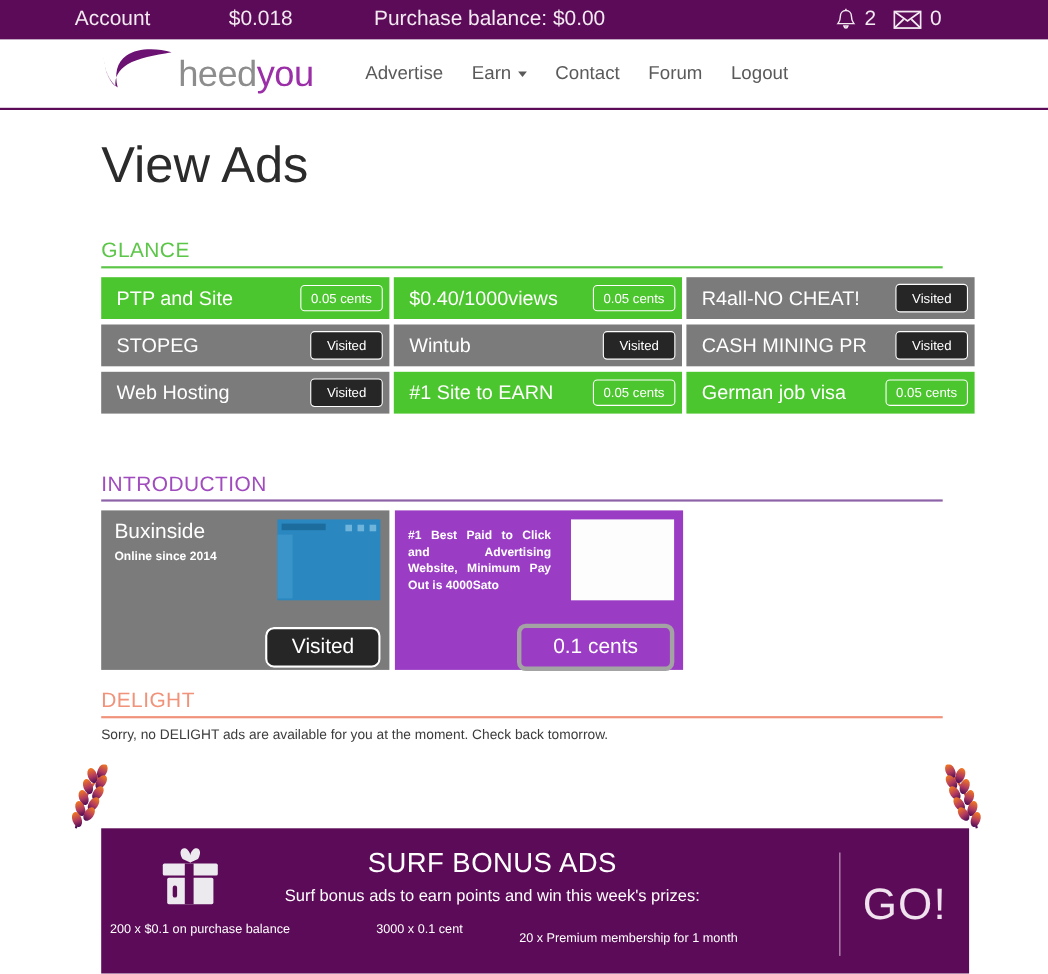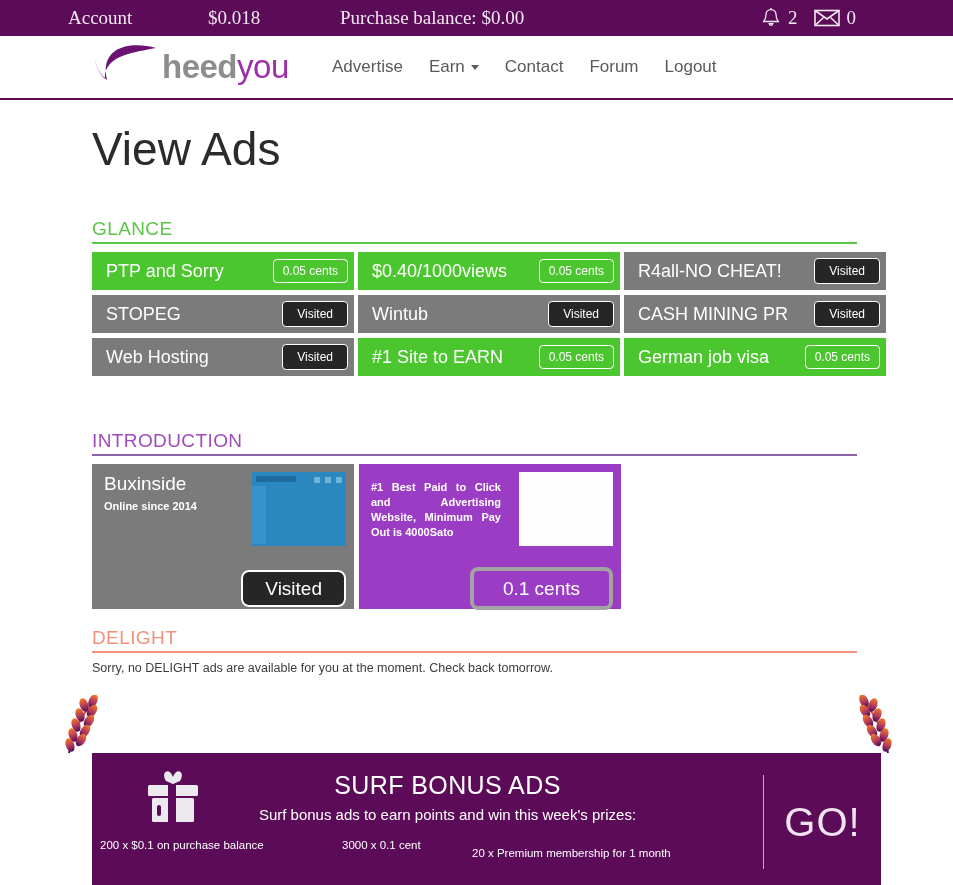--- a/index.html
+++ b/index.html
@@ -14,21 +14,20 @@
   
   .topbar {
     height: 36px;
     background: #5c0b58;
     color: #f2e9f1;
     display: flex;
     align-items: center;
     position: relative;
     font-size: 19px;
     font-weight: 300;
-    font-family: Liberation Serif, serif;
   }
   .topbar .tb-account { position: absolute; left: 68px; }
   .topbar .tb-earnings { position: absolute; left: 208px; }
   .topbar .tb-purchase { position: absolute; left: 340px; }
   .topbar .tb-right {
     position: absolute; right: 88px;
     display: flex; align-items: center; gap: 7px;
   }
   .tb-right .ic { display: inline-flex; align-items: center; }
   .tb-right .cnt { font-size: 19px; margin-right: 9px; }
@@ -46,21 +45,21 @@
     position: absolute; left: 92px; top: 50%;
     transform: translateY(-50%);
     display: flex; align-items: center;
   }
   .logo-mark { margin-right: 2px; margin-top: -8px; }
   .logo-text {
     font-size: 33px;
     font-weight: 300;
     letter-spacing: -0.5px;
   }
-  .logo-text .heed { color: #8d8d8d; font-weight: bold; }
+  .logo-text .heed { color: #8d8d8d; }
   .logo-text .you  { color: #9b2fa8; }
   .mainnav {
     position: absolute; left: 332px; top: 50%;
     transform: translateY(-50%);
     display: flex; align-items: center; gap: 26px;
   }
   .mainnav a {
     color: #5a5a5a; font-size: 17px; text-decoration: none;
     font-weight: 400; display: inline-flex; align-items: center; gap: 6px;
   }
@@ -268,21 +267,21 @@
 
 <div class="page">
 
   <h1 class="page-title">View Ads</h1>
 
   <div class="section" style="margin-top:42px;">
     <div class="sec-head glance">GLANCE</div>
     <div class="sec-head-bar bar glance"></div>
     <div class="glance-grid">
       <div class="ad-tile green">
-        <span class="ad-title">PTP and Sorry</span>
+        <span class="ad-title">PTP and Site</span>
         <span class="ad-btn reward">0.05 cents</span>
       </div>
       <div class="ad-tile green">
         <span class="ad-title">$0.40/1000views</span>
         <span class="ad-btn reward">0.05 cents</span>
       </div>
       <div class="ad-tile grey">
         <span class="ad-title">R4all-NO CHEAT!</span>
         <span class="ad-btn visited">Visited</span>
       </div>

